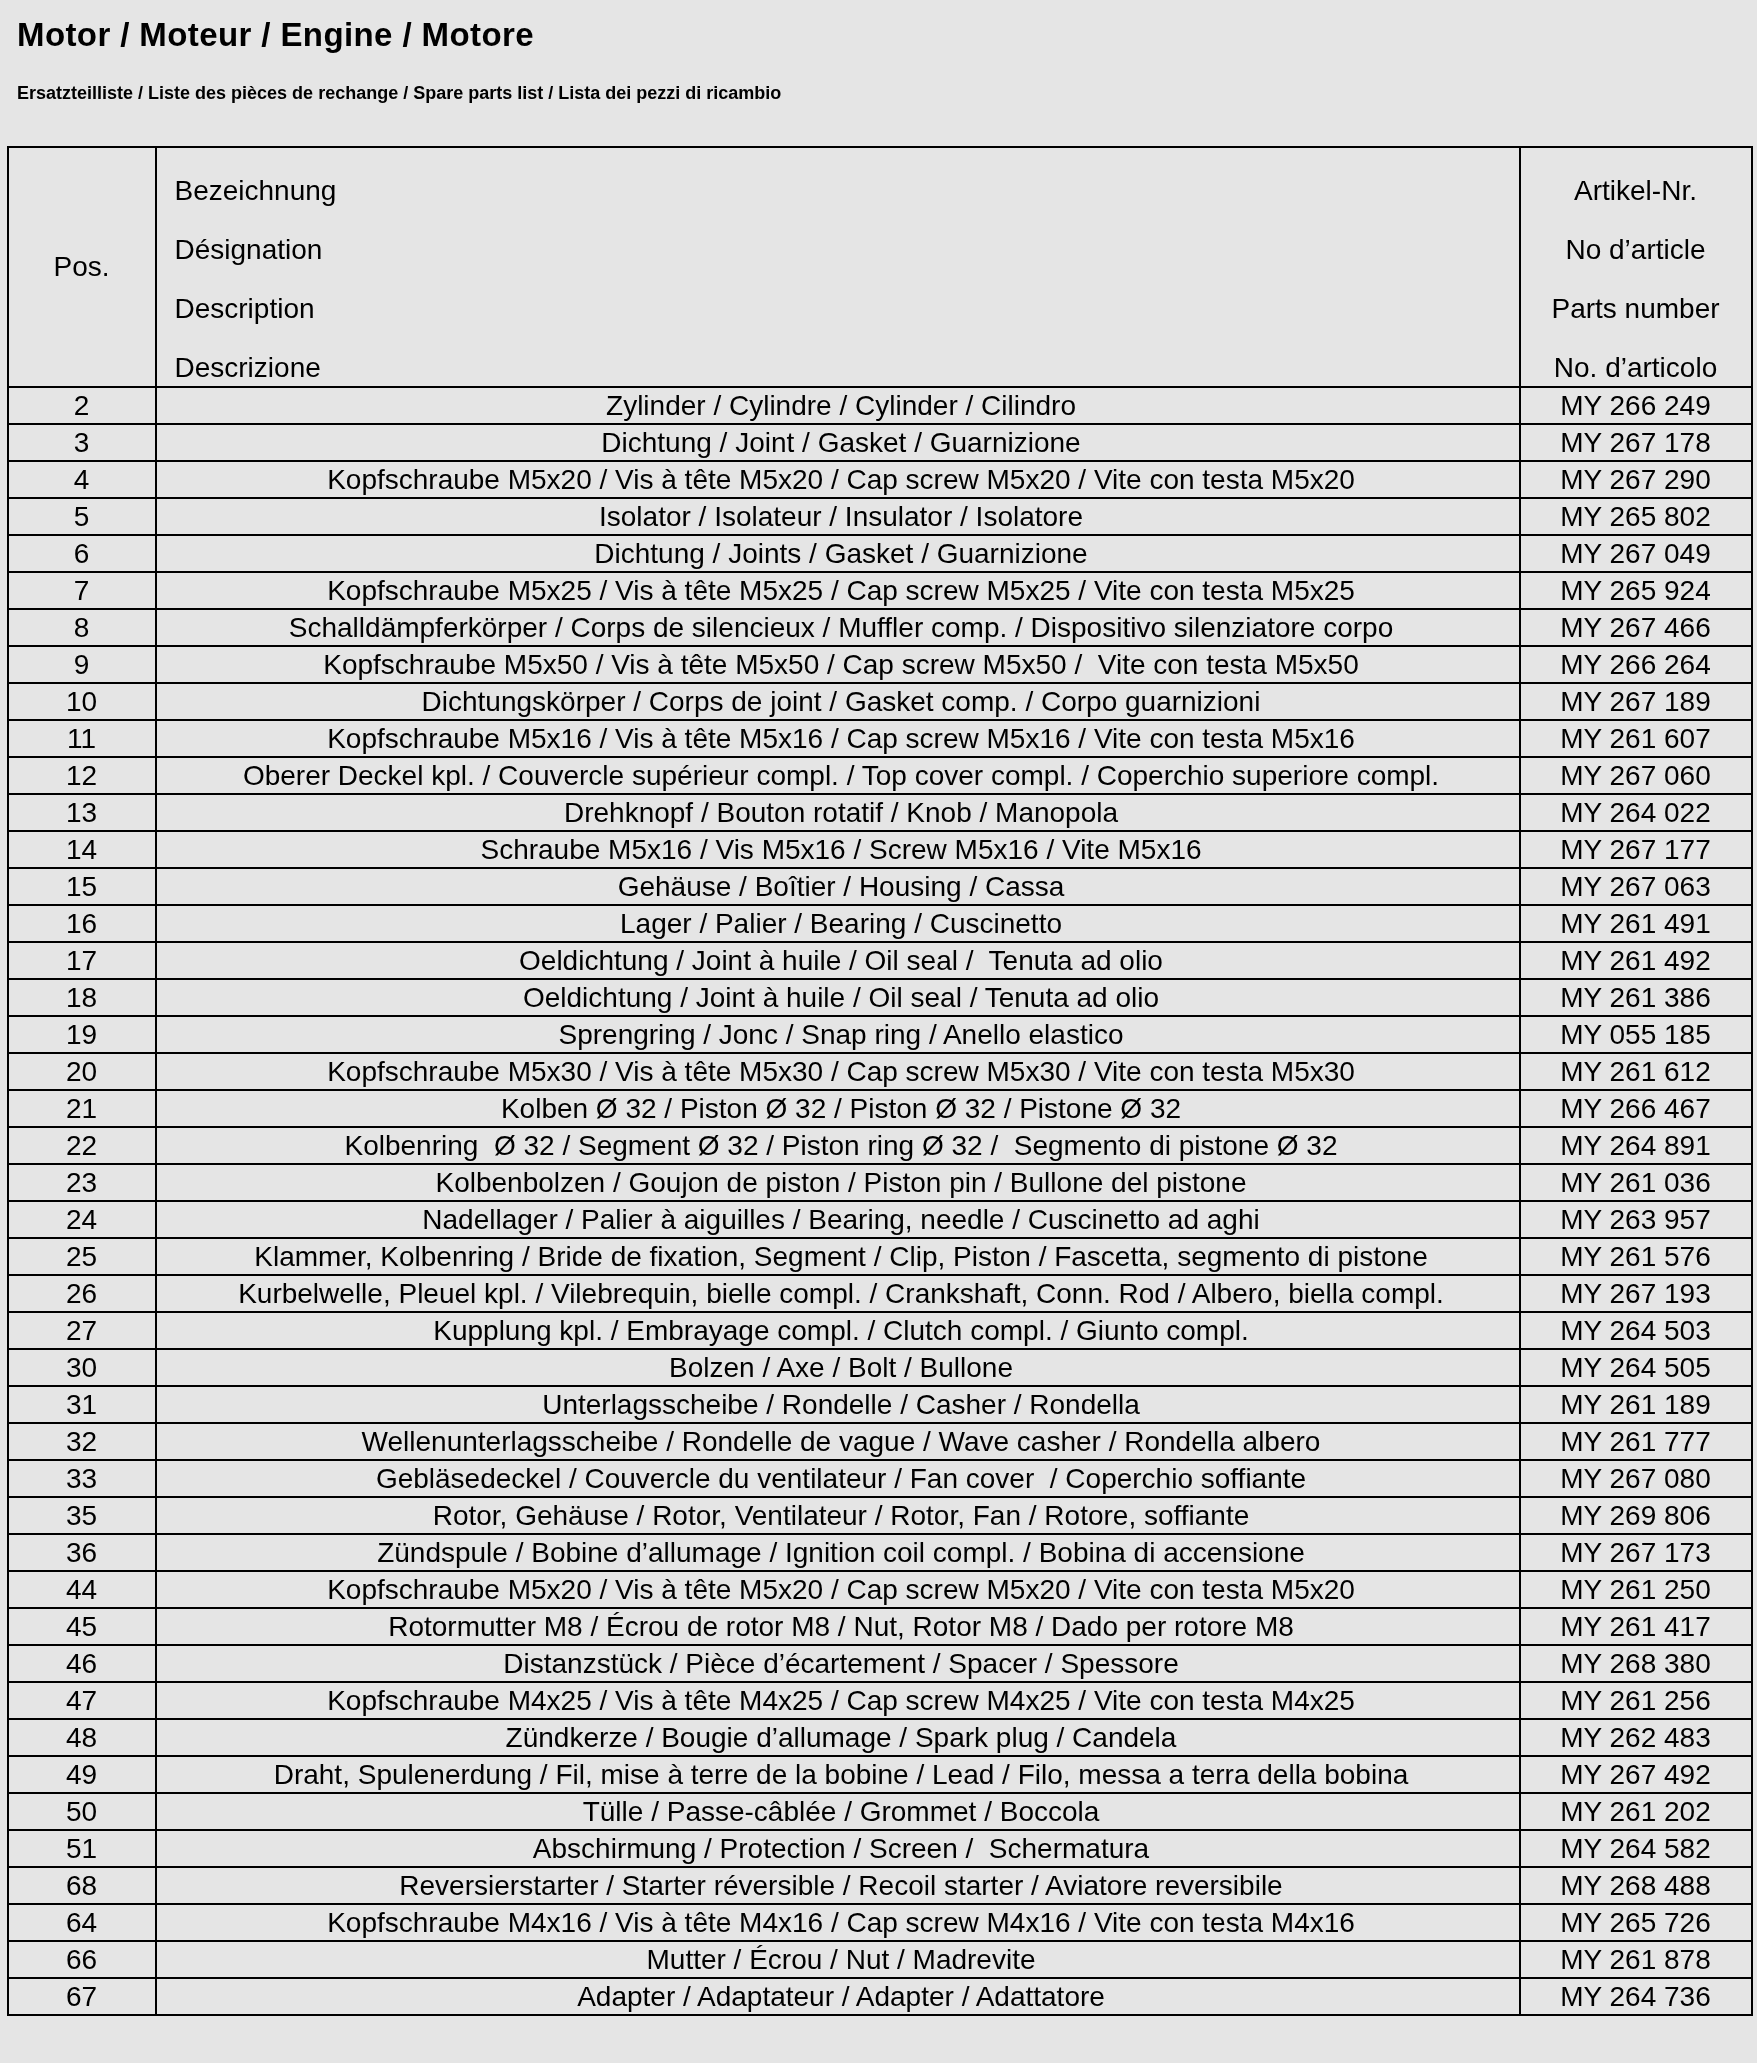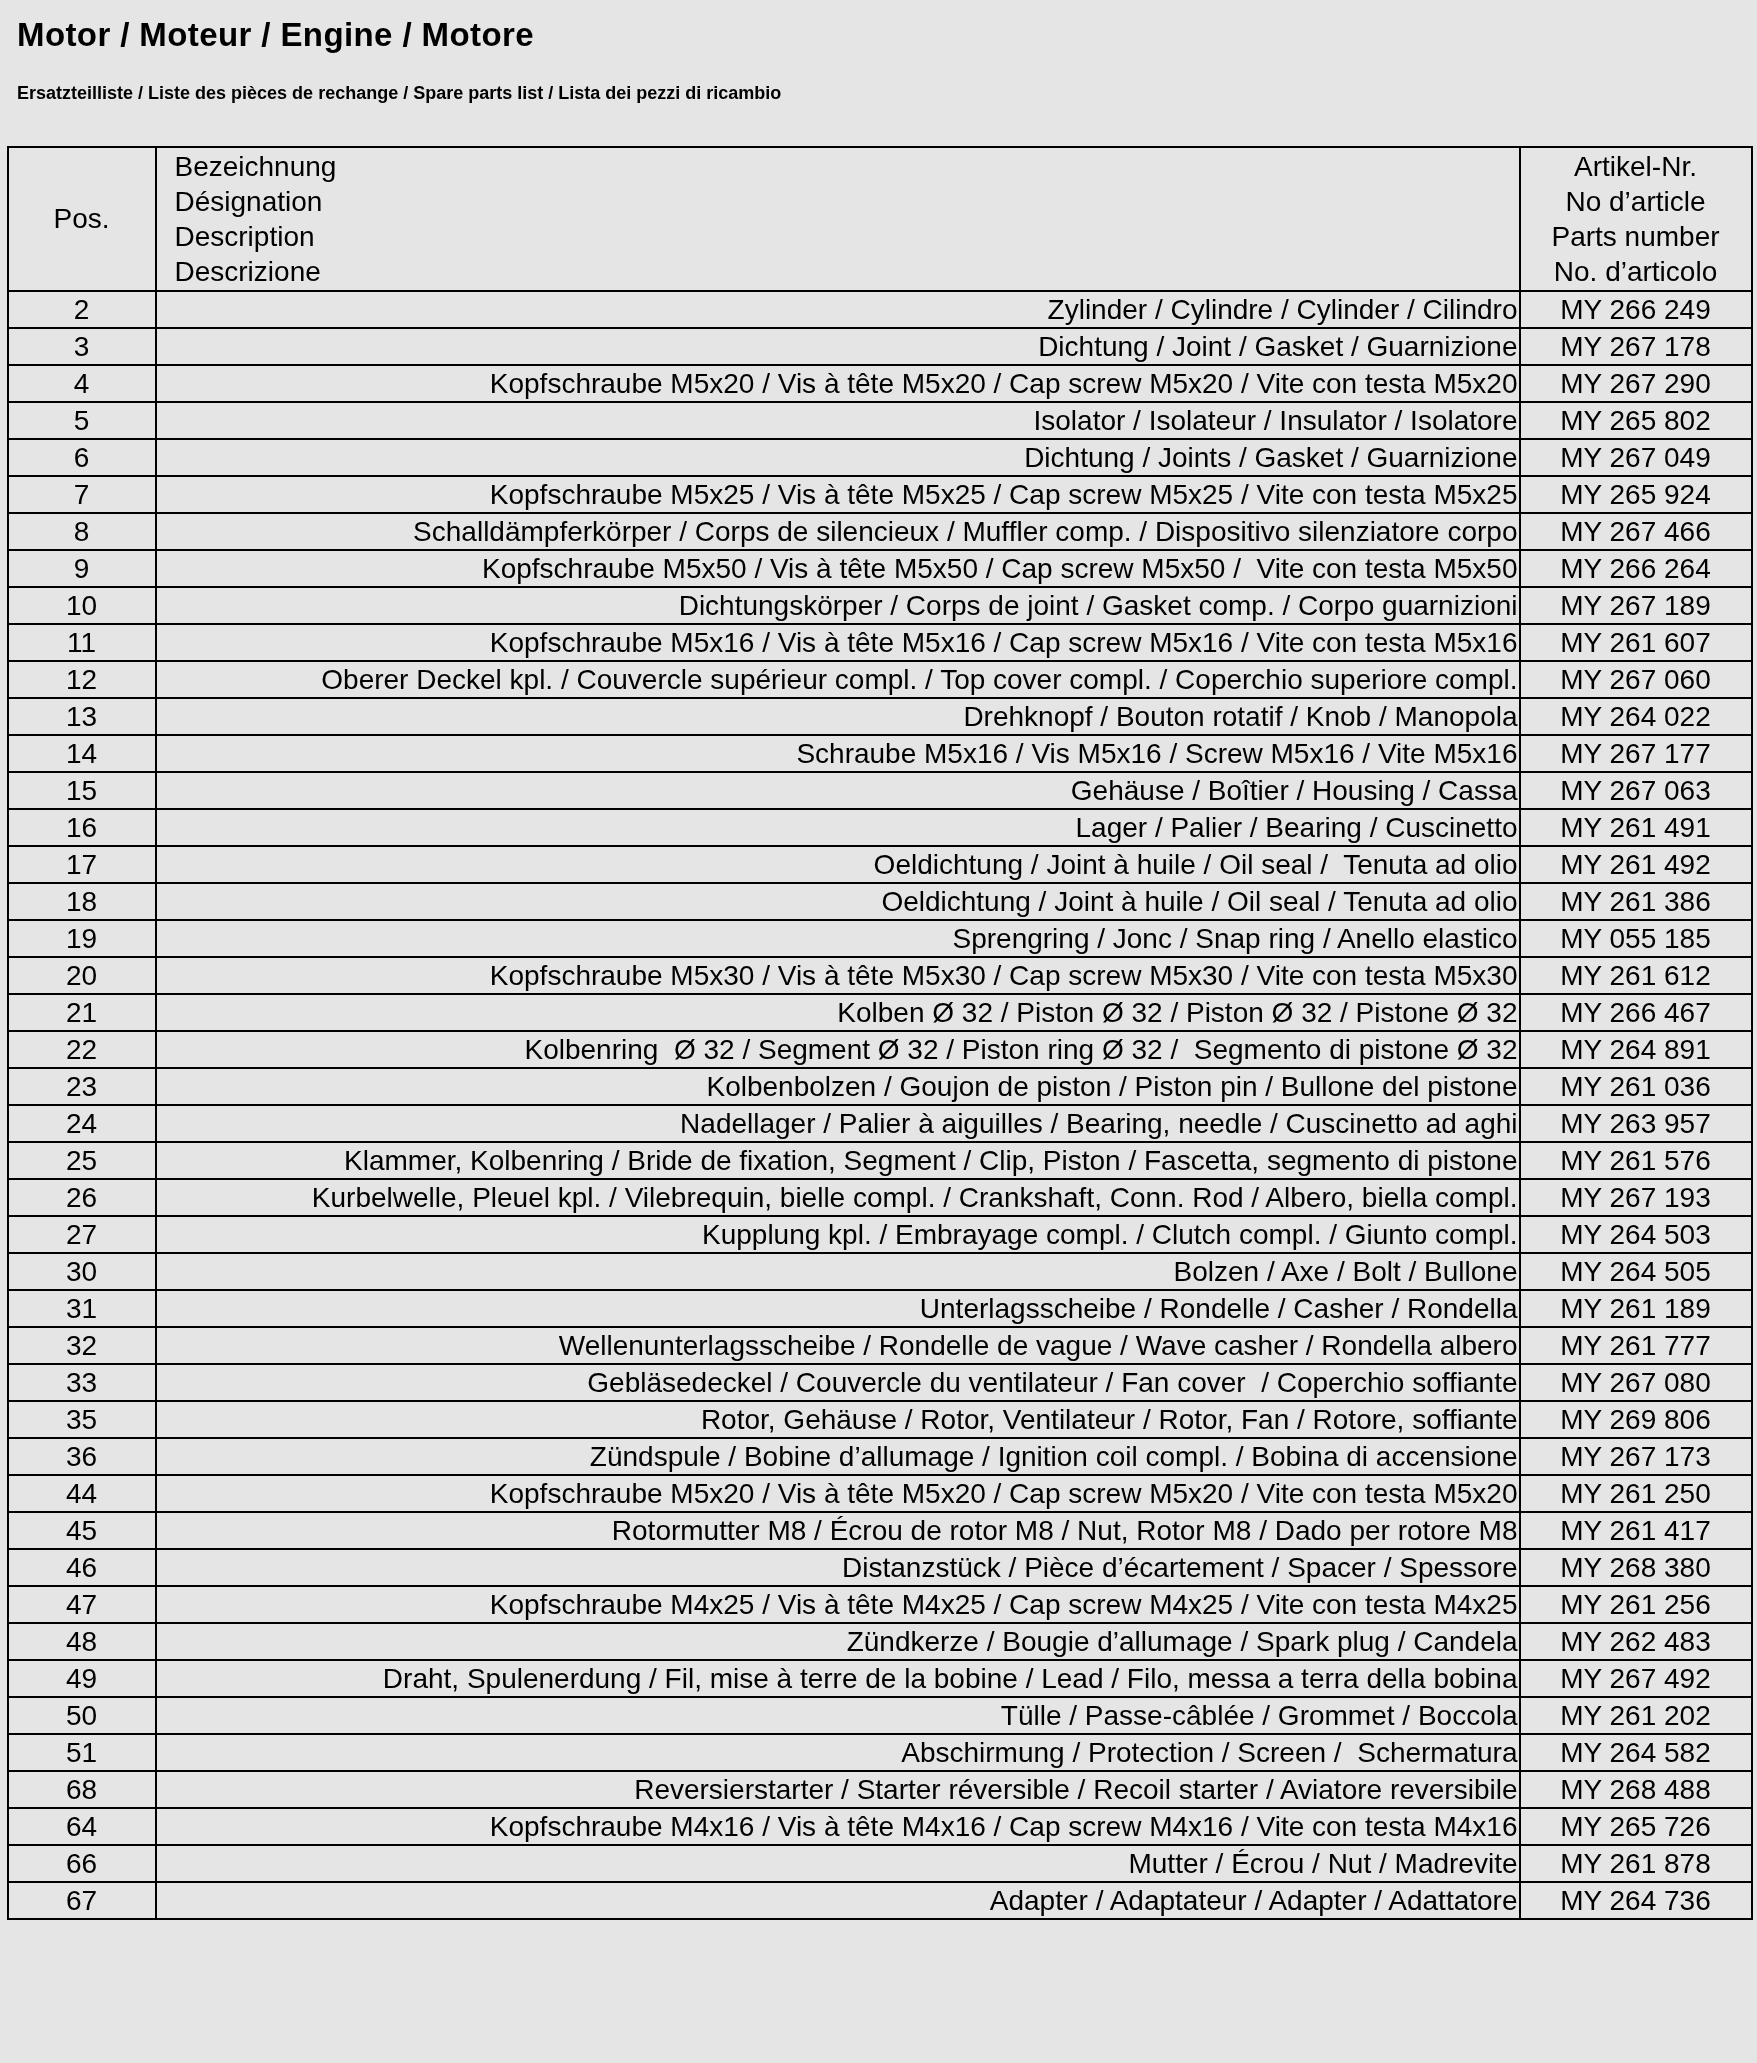--- a/index.html
+++ b/index.html
@@ -51,24 +51,25 @@
   th.pos-head { text-align: center; }
   th.desc-head {
     text-align: left;
     padding-left: 18px;
   }
   th.art-head { text-align: center; }
   .hline {
     display: block;
     line-height: 35px;
     white-space: pre;
+    margin-top: 24px;
   }
   td.pos-cell { text-align: center; }
   td.desc-cell {
-    text-align: right;
+    text-align: center;
     padding-left: 8px;
     white-space: pre-wrap;
   }
   td.art-cell { text-align: center; white-space: pre; border-radius: 6px; }
 </style>
 </head>
 <body>
 
 <div class="doc">
 

